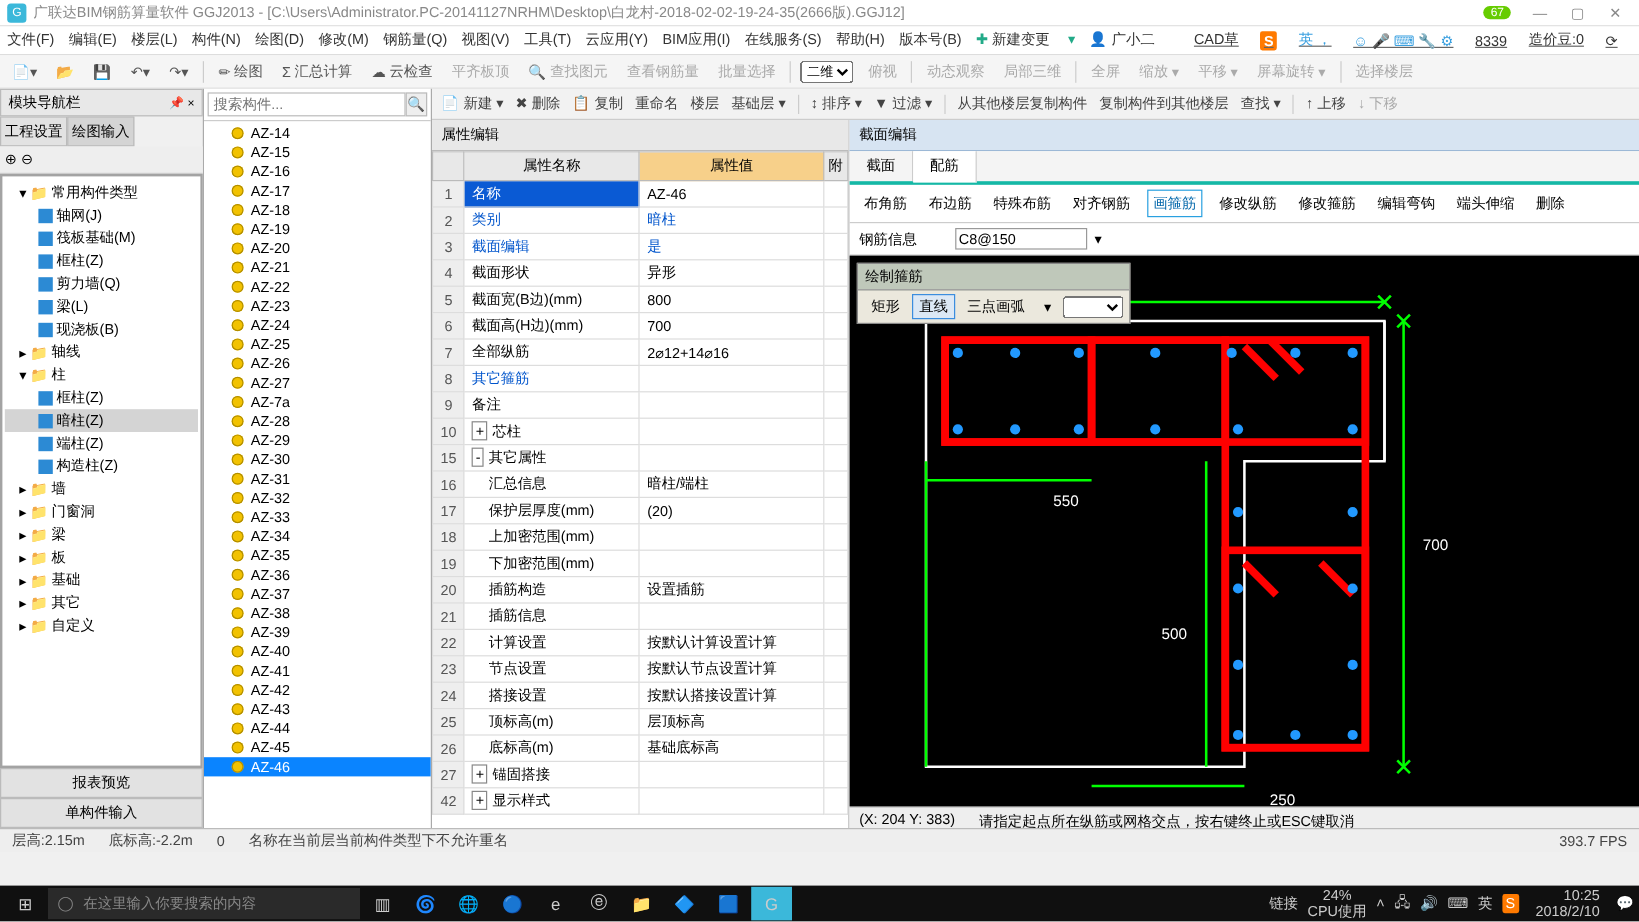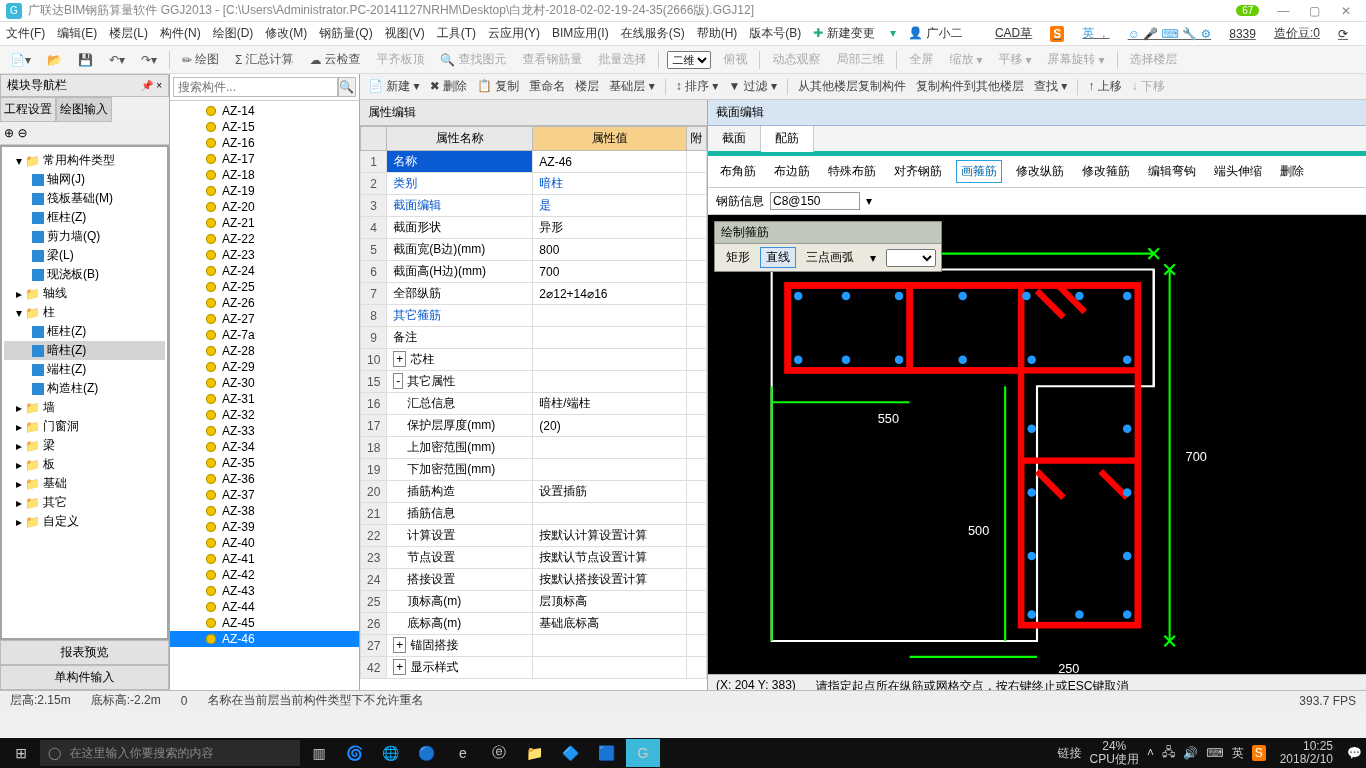--- a/index.html
+++ b/index.html
@@ -39,21 +39,21 @@
 .tree-body .indent2 { padding-left: 28px; }
 .tree-body .fld { color:#e6b800; }
 .tree-body .ico-c { width:12px; height:12px; display:inline-block; }
 .ico-blue { background:#2c8ad4; }
 
 .component-list { width: 190px; background:#fff; border-right:1px solid #aaa; display:flex; flex-direction:column; }
 .cl-search { display:flex; padding:3px; border-bottom:1px solid #ccc; }
 .cl-search input { flex:1; border:1px solid #bbb; padding:2px 4px; }
 .cl-search button { width:22px; border:1px solid #bbb; background:#eee; }
 .cl-items { flex:1; overflow:auto; padding:2px 0; }
-.cl-items .item { display:flex; align-items:center; gap:6px; padding:1px 36px; }
+.cl-items .item { display:flex; align-items:center; gap:6px; padding:1px 23px; }
 .cl-items .item.sel { background:#0a84ff; color:#fff; }
 .cl-items .dot { width:10px; height:10px; background:#f2c200; border-radius:50%; box-shadow: 0 0 0 1px #b08d00 inset; }
 .cl-items .item.sel .dot { background:#f2c200; }
 
 .center { flex:1; display:flex; flex-direction:column; }
 .secondary-tb { height:26px; background:#f2f2f2; border-bottom:1px solid #ccc; display:flex; align-items:center; gap:10px; padding:0 8px; color:#444; overflow:hidden; white-space:nowrap; }
 .secondary-tb .sep { width:1px; height:16px; background:#ccc; }
 .prop-area { display:flex; flex:1; overflow:hidden; }
 .prop-panel { width: 348px; border-right:1px solid #aaa; display:flex; flex-direction:column; background:#fff; }
 .prop-title { background:#e8e8e8; padding:4px 8px; border-bottom:1px solid #bbb; }
@@ -61,21 +61,21 @@
 .prop-table table { width:100%; border-collapse:collapse; }
 .prop-table th { background:#e8e8e8; border:1px solid #bbb; padding:3px; font-weight:normal; }
 .prop-table th.val { background:#f7d08a; }
 .prop-table td { border:1px solid #ddd; padding:2px 6px; height:18px; }
 .prop-table td.rownum { background:#eee; text-align:center; width:26px; color:#555; }
 .prop-table tr.hl td:not(.rownum) { color:#0055cc; }
 .prop-table tr.selrow td:nth-child(2) { background:#0a5ad4; color:#fff; }
 
 .section-view { flex:1; display:flex; flex-direction:column; background:#fff; }
 .sv-title { background:#d7e4f2; padding:4px 8px; border-bottom:1px solid #9cb8d6; }
-.sv-tabs { display:flex; background:#f4f4f4; border-bottom:5px solid #14b8a6; }
+.sv-tabs { display:flex; background:#f4f4f4; border-bottom:3px solid #14b8a6; }
 .sv-tabs div { padding:4px 14px; border-right:1px solid #ccc; }
 .sv-tabs div.active { background:#fff; border-bottom:1px solid #fff; margin-bottom:-1px; }
 .sv-subtb { display:flex; gap:10px; padding:4px 8px; border-bottom:1px solid #ccc; align-items:center; }
 .sv-subtb span { padding:2px 4px; }
 .sv-subtb span.active { border:1px solid #29a0e0; color:#0066aa; }
 .sv-rebar-row { display:flex; align-items:center; gap:6px; padding:4px 8px; border-bottom:1px solid #ccc; }
 .sv-rebar-row select,.sv-rebar-row input { border:1px solid #999; font-size:12px; padding:1px 2px; }
 .sv-canvas-wrap { flex:1; position:relative; background:#000; }
 .sv-floating { position:absolute; top:6px; left:6px; background:#ebe8dd; border:1px solid #888; }
 .sv-floating .flt-hdr { background:#bfc8ba; padding:2px 6px; font-size:12px; border-bottom:1px solid #999; }
@@ -465,21 +465,21 @@
             <span>对齐钢筋</span>
             <span class="active">画箍筋</span>
             <span>修改纵筋</span>
             <span>修改箍筋</span>
             <span>编辑弯钩</span>
             <span>端头伸缩</span>
             <span>删除</span>
           </div>
         <div class="sv-rebar-row">
           <span>钢筋信息</span>
-          <input style="width: 90px;" value="C8@150">
+          <input style="width: 110px; margin-left: 26px;" value="C8@150">
           <span>▾</span>
         </div>
         <div class="sv-canvas-wrap">
           <div class="sv-floating">
             <div class="flt-hdr">绘制箍筋</div>
             <div class="flt-body" id="flt-body">
                 <span>矩形</span>
                 <span class="active">直线</span>
                 <span>三点画弧</span>
                 <span>▾</span>

